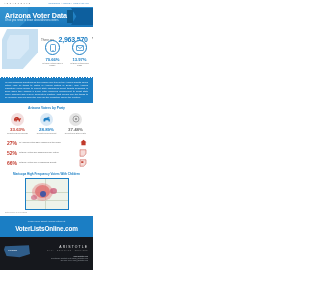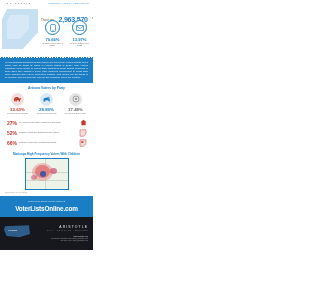--- a/index.html
+++ b/index.html
@@ -104,20 +104,28 @@
 </head>
 <body>
 
 <div class="page">
 
   <div class="topbar">
     <div class="brandmini">A B R I S T O T L E</div>
     <div class="topnav">REQUEST A DEMO   |   CONTACT US</div>
   </div>
 
+  <div class="header">
+    <div class="hdr-wash"></div>
+    <div class="hdr-state"></div>
+    <div class="hdr-ribbon2"></div>
+    <div class="hdr-ribbon"></div>
+    <div class="hdr-title">Arizona Voter Data</div>
+    <div class="hdr-sub">What you need to know about Arizona voters</div>
+  </div>
 
   <div class="hero">
     <div class="hero-map"></div>
     <div class="hero-mapin"></div>
 
     <div class="big-line">
       <span class="big-pre">There are</span>
       <span class="big-num">2,963,570</span>
       <span class="big-suf">Voters</span>
     </div>

